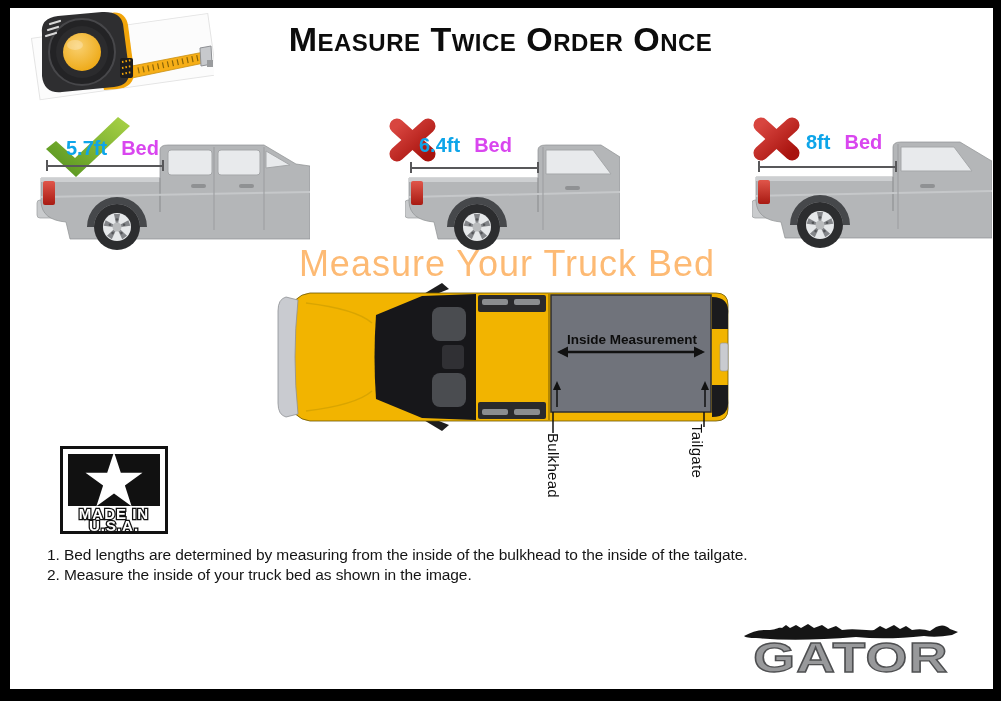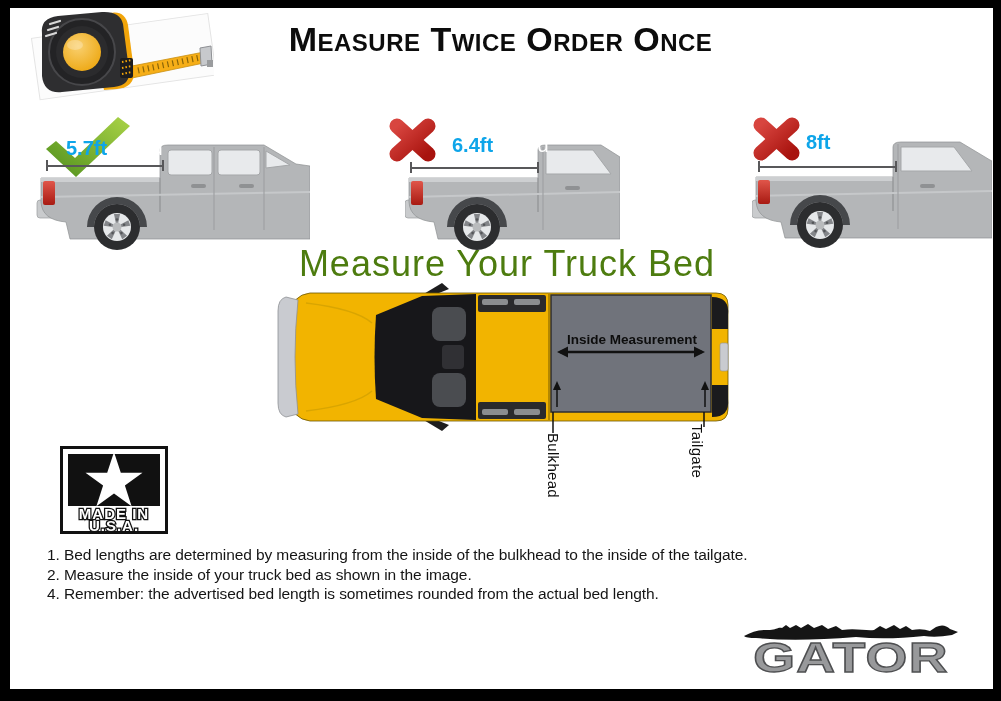--- a/index.html
+++ b/index.html
@@ -3,24 +3,24 @@
 <meta charset="utf-8">
 <style>
   html,body{margin:0;padding:0;background:#222;}
   .frame{position:relative;width:1001px;height:701px;background:#000;overflow:hidden;
          font-family:"Liberation Sans",sans-serif;padding-left:24px;}
   .page{position:absolute;left:10px;top:8px;width:983px;height:681px;background:#ffffff;}
   .abs{position:absolute;}
   .title{position:absolute;left:0;top:20px;width:1001px;text-align:center;
          font-variant:small-caps;font-weight:bold;font-size:34px;color:#0c0c0c;letter-spacing:.5px;}
   .section-heading{position:absolute;left:276px;top:243px;width:462px;text-align:center;
-         font-size:36px;color:#4d7c0f;letter-spacing:1px;white-space:nowrap;}
+         font-size:36px;color:#fdba74;letter-spacing:1px;white-space:nowrap;}
   .bedlabel{position:absolute;font-size:20px;white-space:nowrap;}
   .bedlabel .ft{color:#0ea5e9;font-weight:bold;}
-  .bedlabel .bw{color:#ffffff;font-weight:400;margin-left:20px;}
+  .bedlabel .bw{color:#d946ef;font-weight:700;margin-left:14px;}
   .mline{position:absolute;height:11px;border-left:2px solid #58585a;border-right:2px solid #58585a;
          background:linear-gradient(#58585a,#58585a) center/100% 2px no-repeat;}
   .vlabel{position:absolute;transform-origin:0 0;transform:rotate(90deg);white-space:nowrap;
           font-size:15px;font-weight:500;color:#0e0e0e;letter-spacing:.3px;}
   .instructions{position:absolute;left:47px;top:545px;width:930px;}
   .instructions div{font-size:15.5px;font-weight:normal;color:#151515;line-height:19.5px;letter-spacing:-0.1px;}
   svg text{font-family:"Liberation Sans",sans-serif;}
 </style>
 </head>
 <body>
@@ -133,21 +133,21 @@
     <rect x="160" y="46" width="15" height="4" rx="2" fill="#8f9193"></rect>
     <use href="#fender" transform="translate(72,87)"></use>
     <use href="#wheel" transform="translate(72,87)"></use>
   </svg>
   <svg class="abs" style="left:387px;top:116px" width="51" height="48" viewBox="0 0 51 48">
     <g stroke="url(#xg)" stroke-width="15" stroke-linecap="round">
       <line x1="10" y1="10" x2="41" y2="38"></line>
       <line x1="41" y1="10" x2="10" y2="38"></line>
     </g>
   </svg>
-  <div class="bedlabel" style="left:452px;top:134px">
+  <div class="bedlabel" style="left:419px;top:134px">
     <span class="ft">6.4ft</span><span class="bw">Bed</span>
   </div>
   <div class="mline" style="left:410px;top:162px;width:125px"></div>
 
   <svg class="abs" style="left:752px;top:138px" width="240" height="112" viewBox="0 0 240 112">
     <rect x="0" y="62" width="27" height="18" rx="3" fill="#c9cbcd" stroke="#9a9c9e" stroke-width="0.7"></rect>
     <path d="M4,39 L141,39 L141,9 Q141,4 149,4 L208,4 L238,22 L240,23 L240,100 L33,100 L29,84 Q5,82 4,63 Z" fill="#b4b6b8" stroke="#8e9092" stroke-width="0.7"></path>
     <rect x="4" y="39" width="137" height="4" fill="#cdcfd1"></rect>
     <line x1="141" y1="39" x2="141" y2="73" stroke="#97999b" stroke-width="1.5"></line>
     <line x1="4" y1="58" x2="240" y2="53" stroke="#c6c8ca" stroke-width="2"></line>
@@ -217,21 +217,20 @@
     <rect x="1.5" y="1.5" width="105" height="85" fill="#fff" stroke="#111" stroke-width="3"></rect>
     <rect x="8" y="8" width="92" height="52" fill="#111"></rect>
     <polygon fill="#fff" points="54,6 60.8,26.7 82.5,26.7 64.9,39.6 71.6,60.3 54,47.5 36.4,60.3 43.1,39.6 25.5,26.7 47.2,26.7"></polygon>
     <text x="54" y="73" text-anchor="middle" font-size="15" font-weight="bold" letter-spacing="1" fill="#fff" stroke="#111" stroke-width="2.6" paint-order="stroke">MADE IN</text>
     <text x="54" y="85" text-anchor="middle" font-size="15" font-weight="bold" letter-spacing="1" fill="#fff" stroke="#111" stroke-width="2.6" paint-order="stroke">U.S.A.</text>
   </svg>
 
   <div class="instructions">
     <div>1. Bed lengths are determined by measuring from the inside of the bulkhead to the inside of the tailgate.</div>
     <div>2. Measure the inside of your truck bed as shown in the image.</div>
-    <div>4. Remember: the advertised bed length is sometimes rounded from the actual bed length.</div>
   </div>
 
   <svg class="abs" style="left:736px;top:620px" width="230" height="56" viewBox="0 0 230 56">
     <path fill="#151515" d="M8,16 Q20,9 34,10 C40,10 42,7 46,8 L50,5 L54,8 L60,5 L65,8 L72,4 L78,8 L86,5 L92,9 L100,6 L106,10
          C120,8 130,11 138,10 L144,6 L150,9 L158,5 L164,9 L170,6 L176,10 Q186,8 194,11 L200,7 Q208,3 214,9
          L222,12 L216,15 Q200,18 188,16 Q150,20 120,17 Q60,22 20,18 Q10,18 8,16 Z"></path>
     <text transform="translate(115,52) scale(1.28,1)" x="0" y="0" text-anchor="middle" font-size="42" font-weight="bold" letter-spacing="1" fill="#98999b" stroke="#4e4f51" stroke-width="1.3">GATOR</text>
   </svg>
 </div>
 

